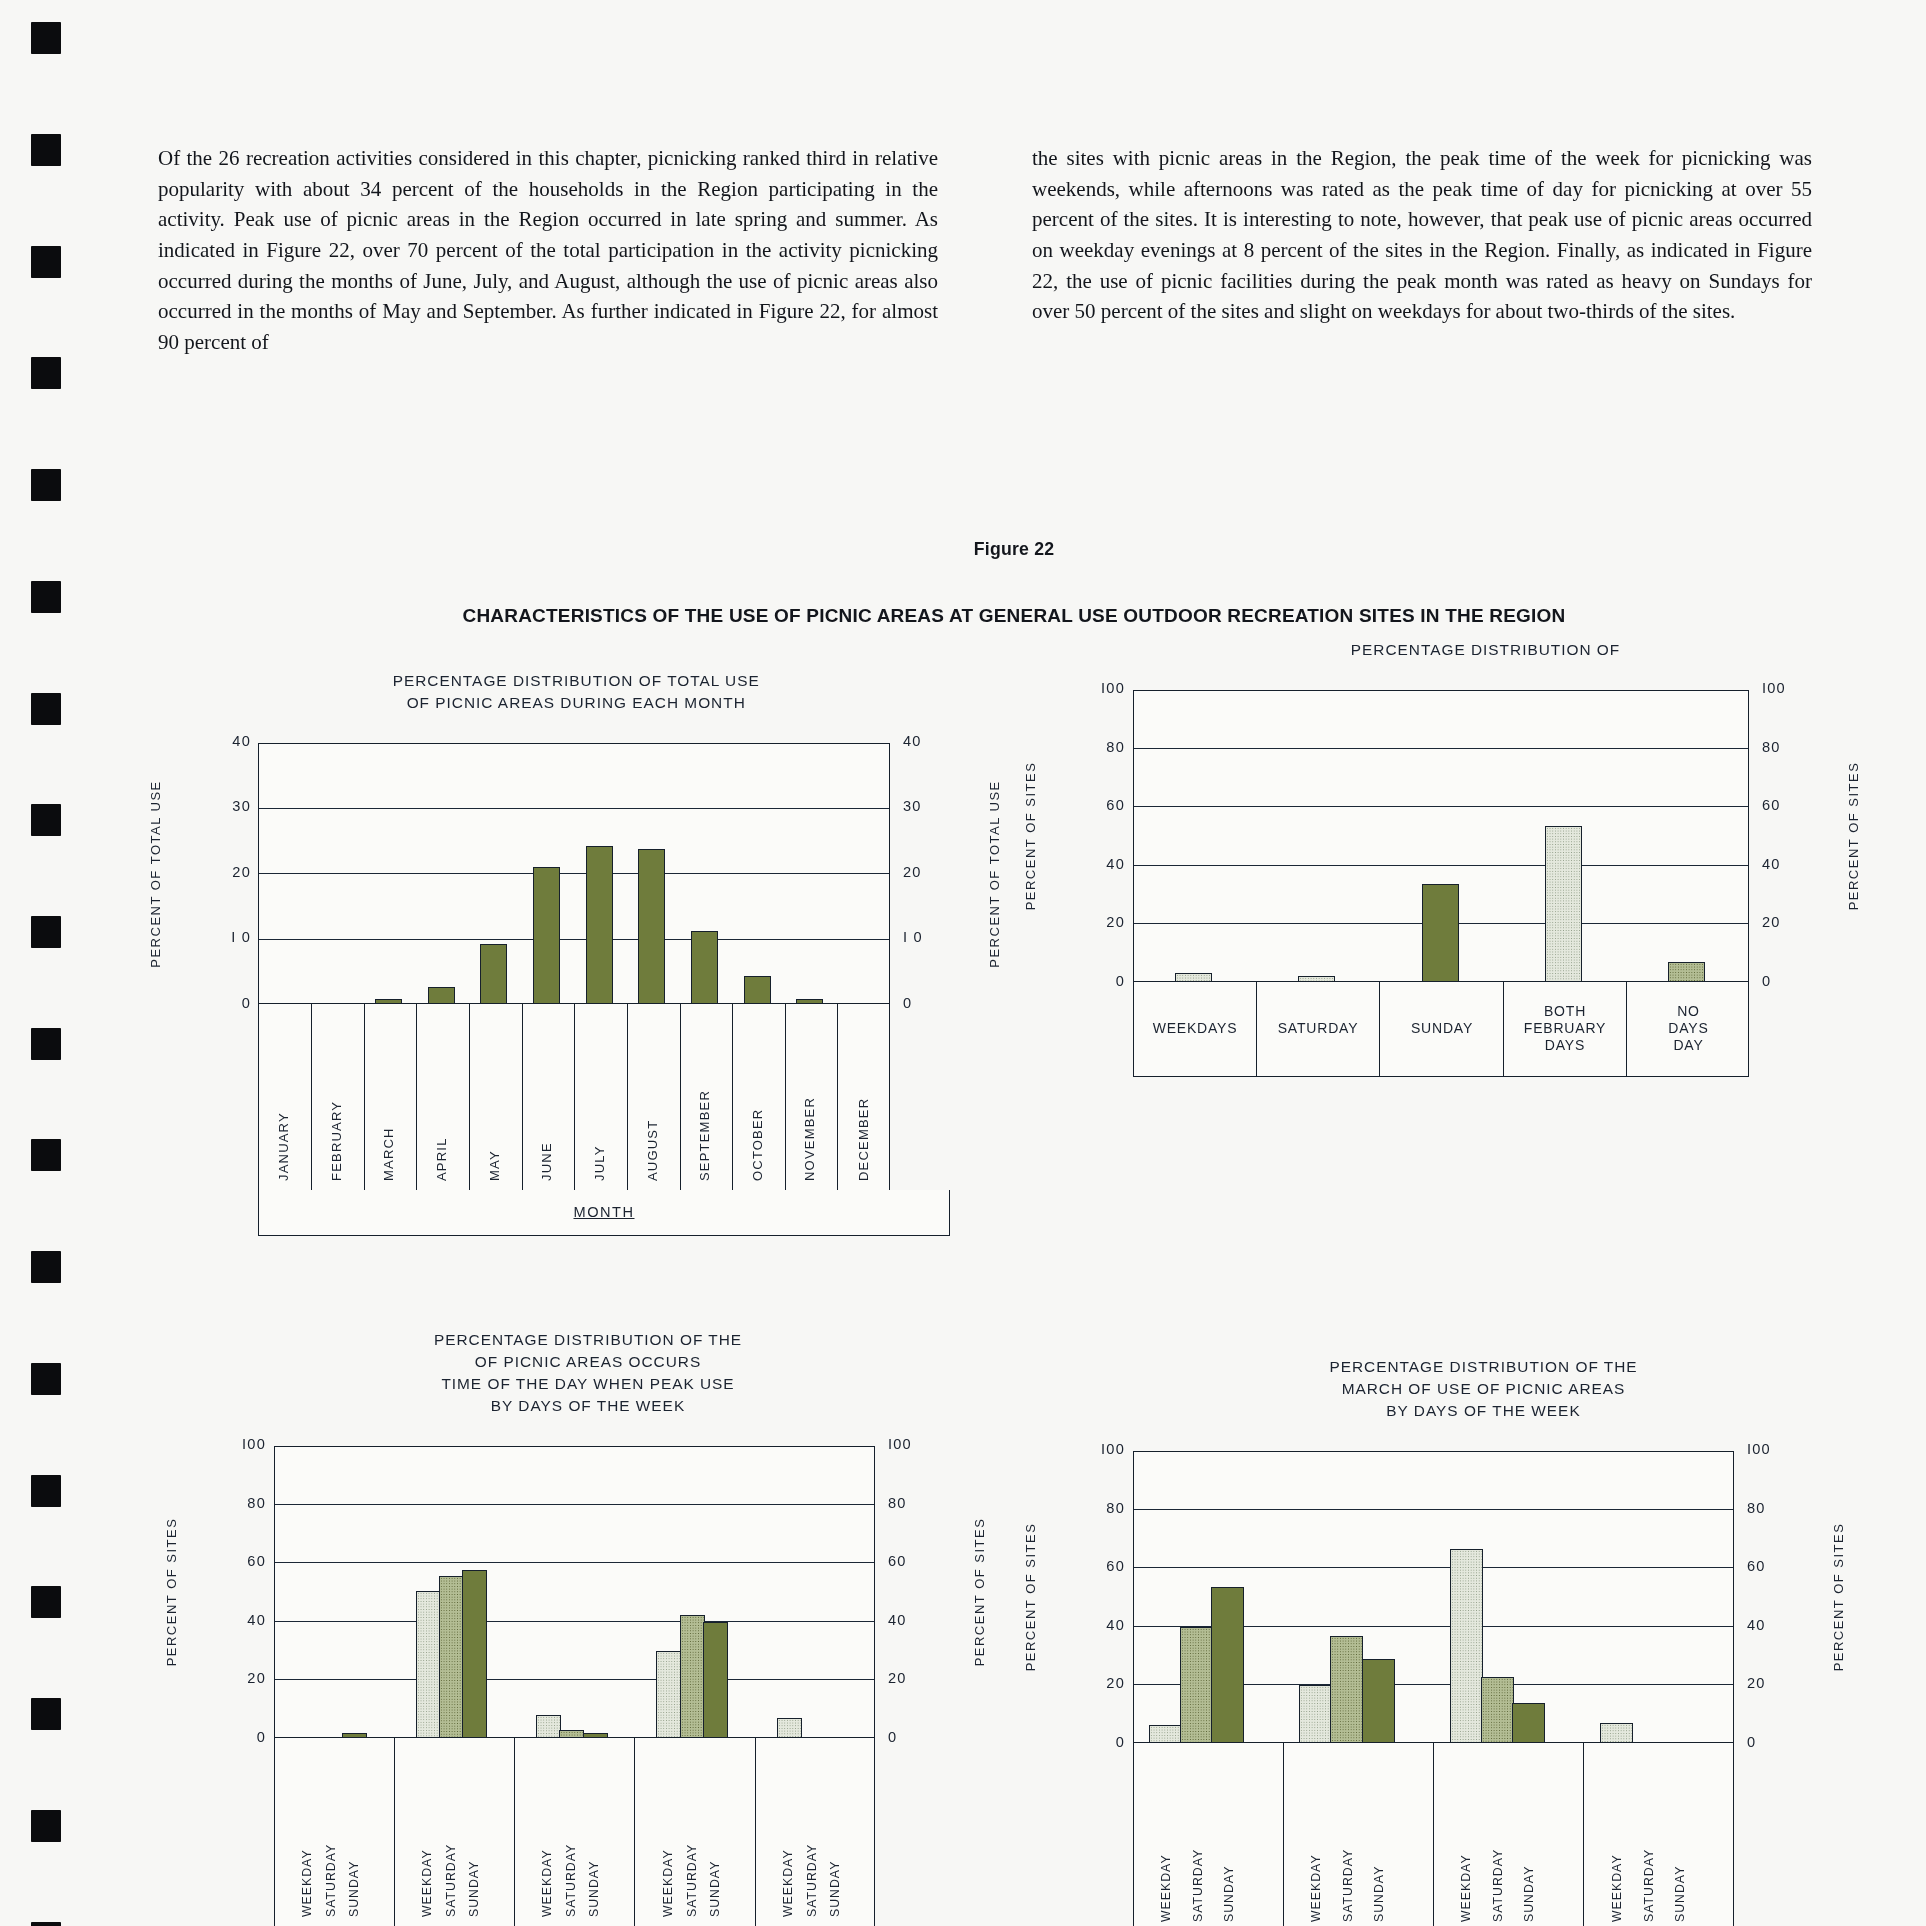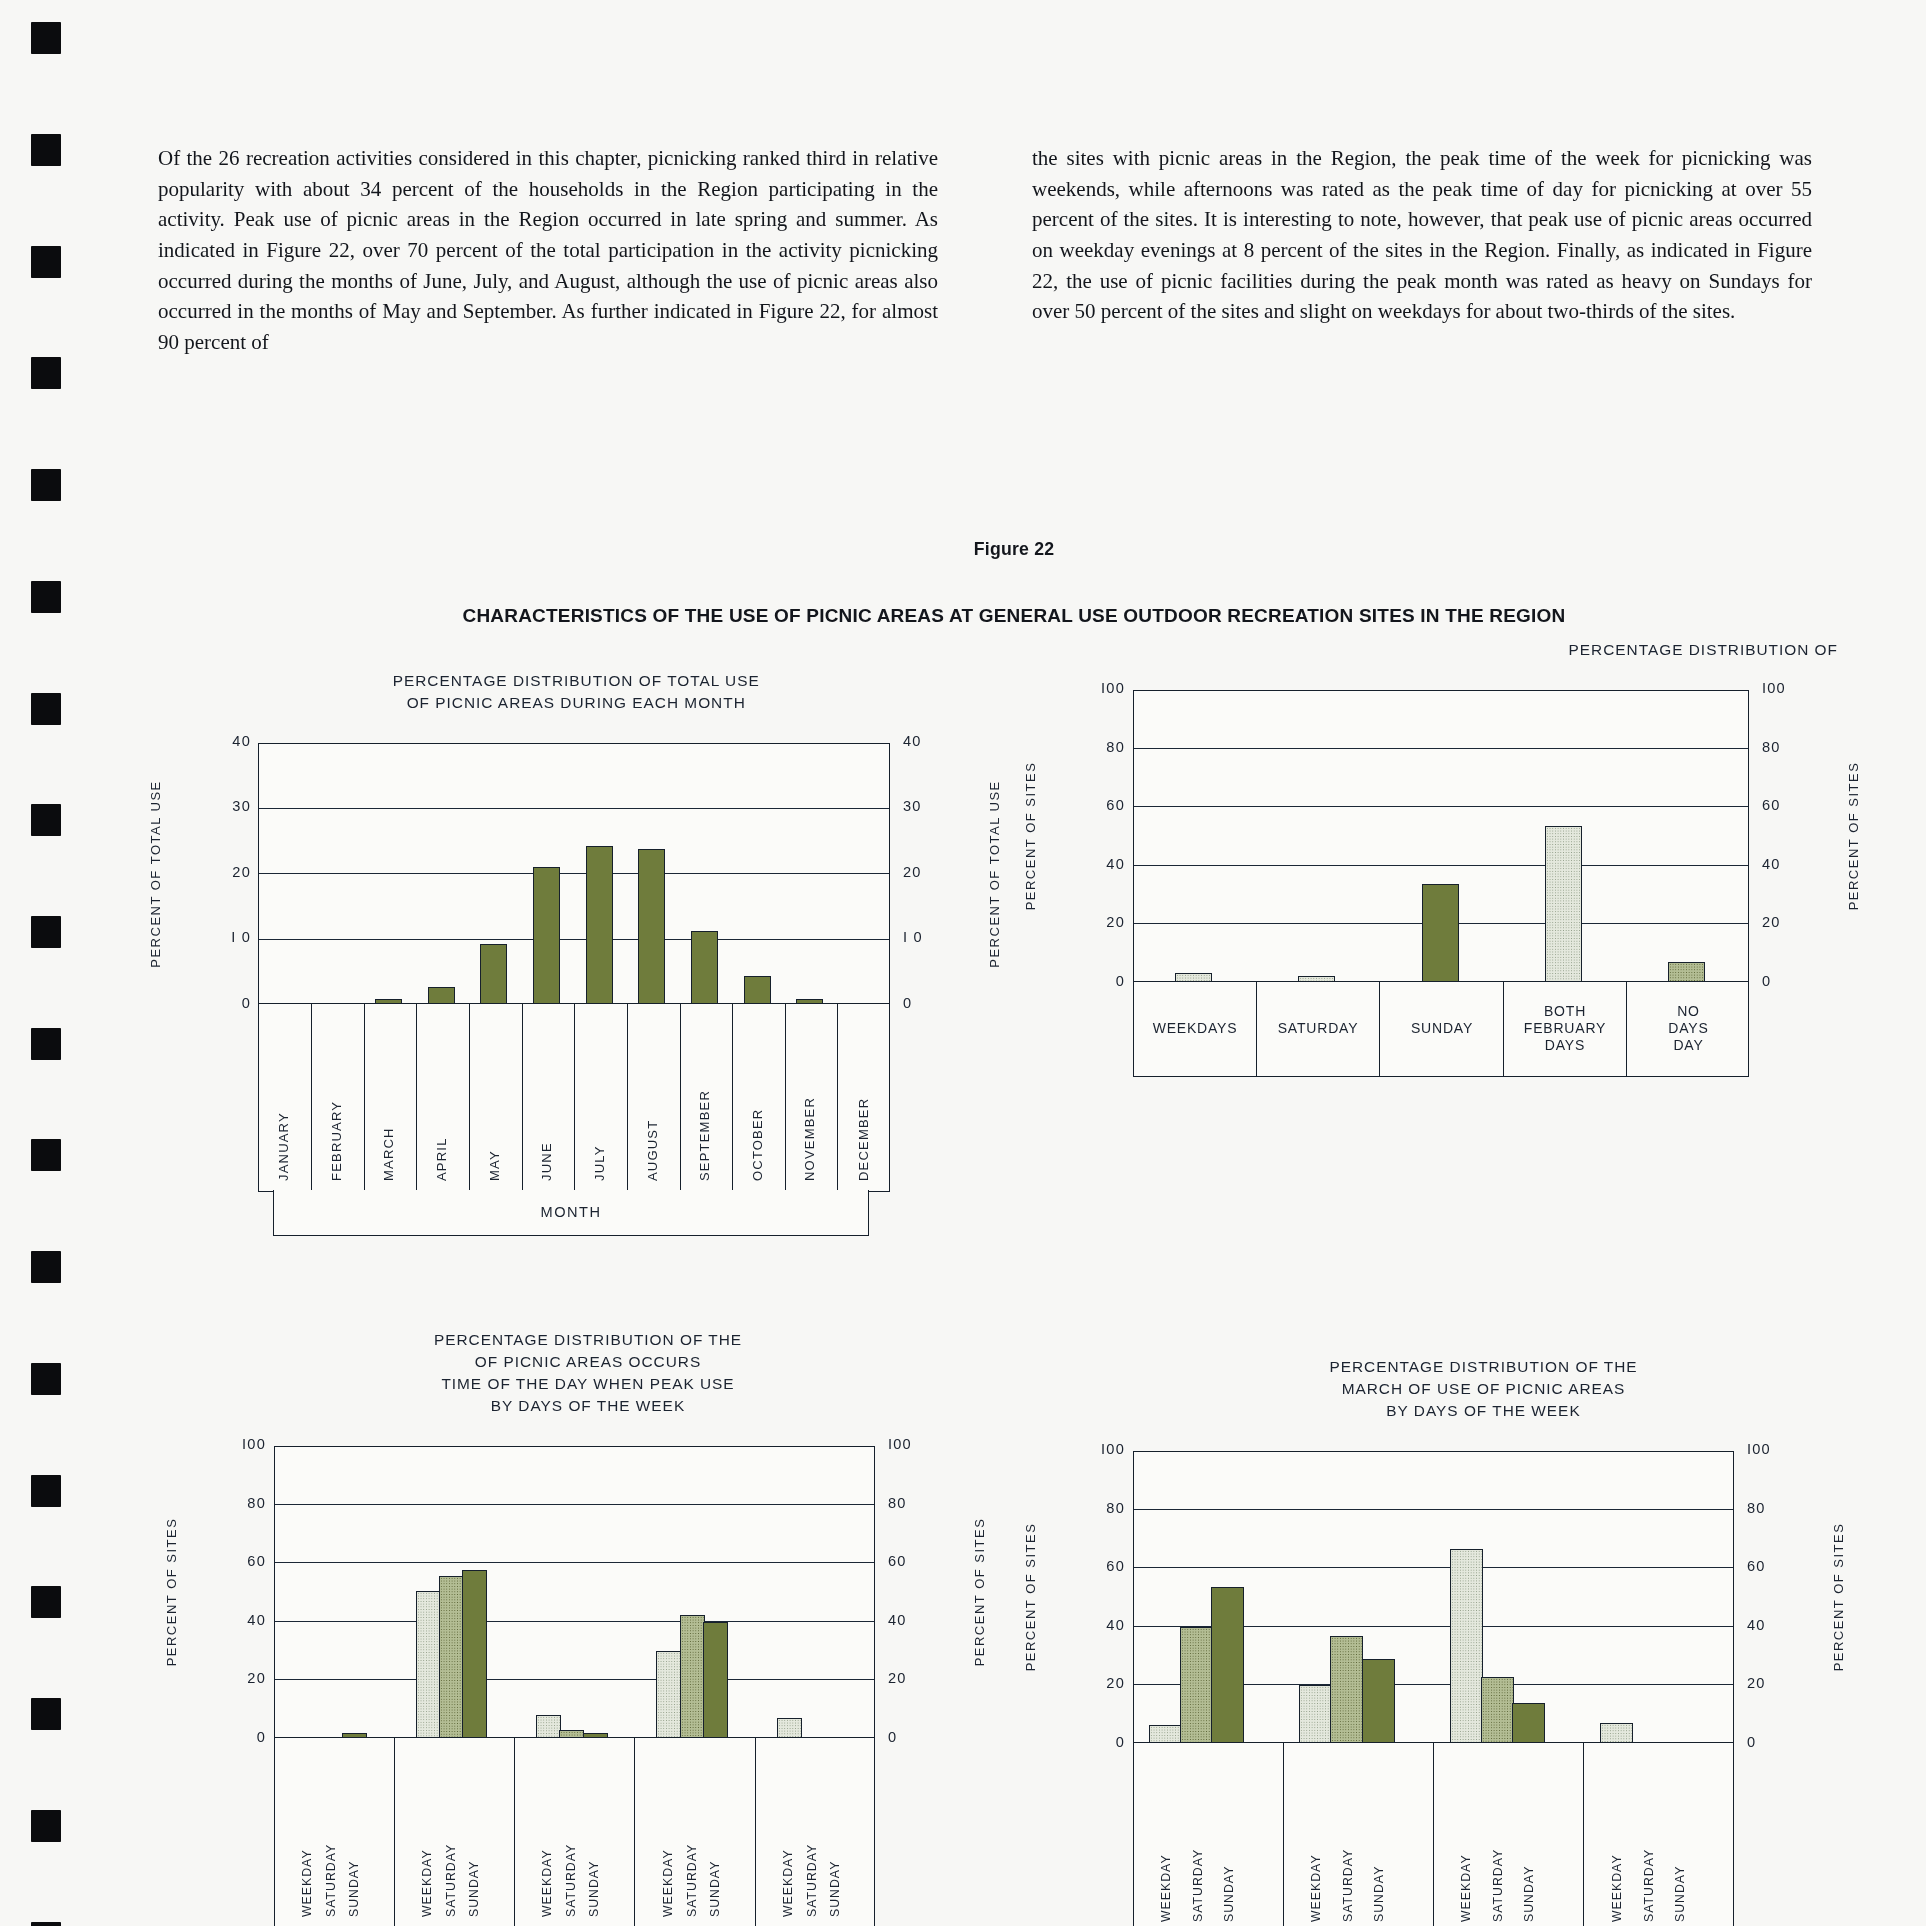--- a/index.html
+++ b/index.html
@@ -210,27 +210,27 @@
           <div class="cat-cell" style="left: 474px; width: 53px;">
             <div class="cat-vert" style="left: 62%;">OCTOBER</div>
           </div>
           <div class="cat-cell" style="left: 526px; width: 53px;">
             <div class="cat-vert" style="left: 62%;">NOVEMBER</div>
           </div>
           <div class="cat-cell" style="left: 579px; width: 53px;">
             <div class="cat-vert" style="left: 62%;">DECEMBER</div>
           </div>
         </div>
-        <div class="axis-title-row" style="left: 115px; top: 447px; width: 596px; height: 46px;">
+        <div class="axis-title-row" style="left: 100px; top: 447px; width: 692px; height: 46px; text-decoration: underline;">
           <span>MONTH</span>
         </div>
       </div>
     </div>
   <div id="chart-1" class="chart-block" style="left: 917px; top: 639px; width: 821px;">
-      <div class="chart-title" style="margin-left: 116px; text-align: right;">
+      <div class="chart-title" style="margin-left: 116px;">
         <div>PERCENTAGE DISTRIBUTION OF</div>
       </div>
       <div class="plot-wrap" style="height: 447px; margin-top: 29px;">
         <div class="plot" style="left: 116px; top: 0px; width: 616px; height: 293px;">
           <div class="gridline" style="top: 232px;"></div>
           <div class="gridline" style="top: 174px;"></div>
           <div class="gridline" style="top: 115px;"></div>
           <div class="gridline" style="top: 57px;"></div>
           <div class="bars" style="inset: 0px;">
             <div class="bar f-light" style="left: 41px; width: 37px; height: 8.7px; bottom: 0px;"></div>

